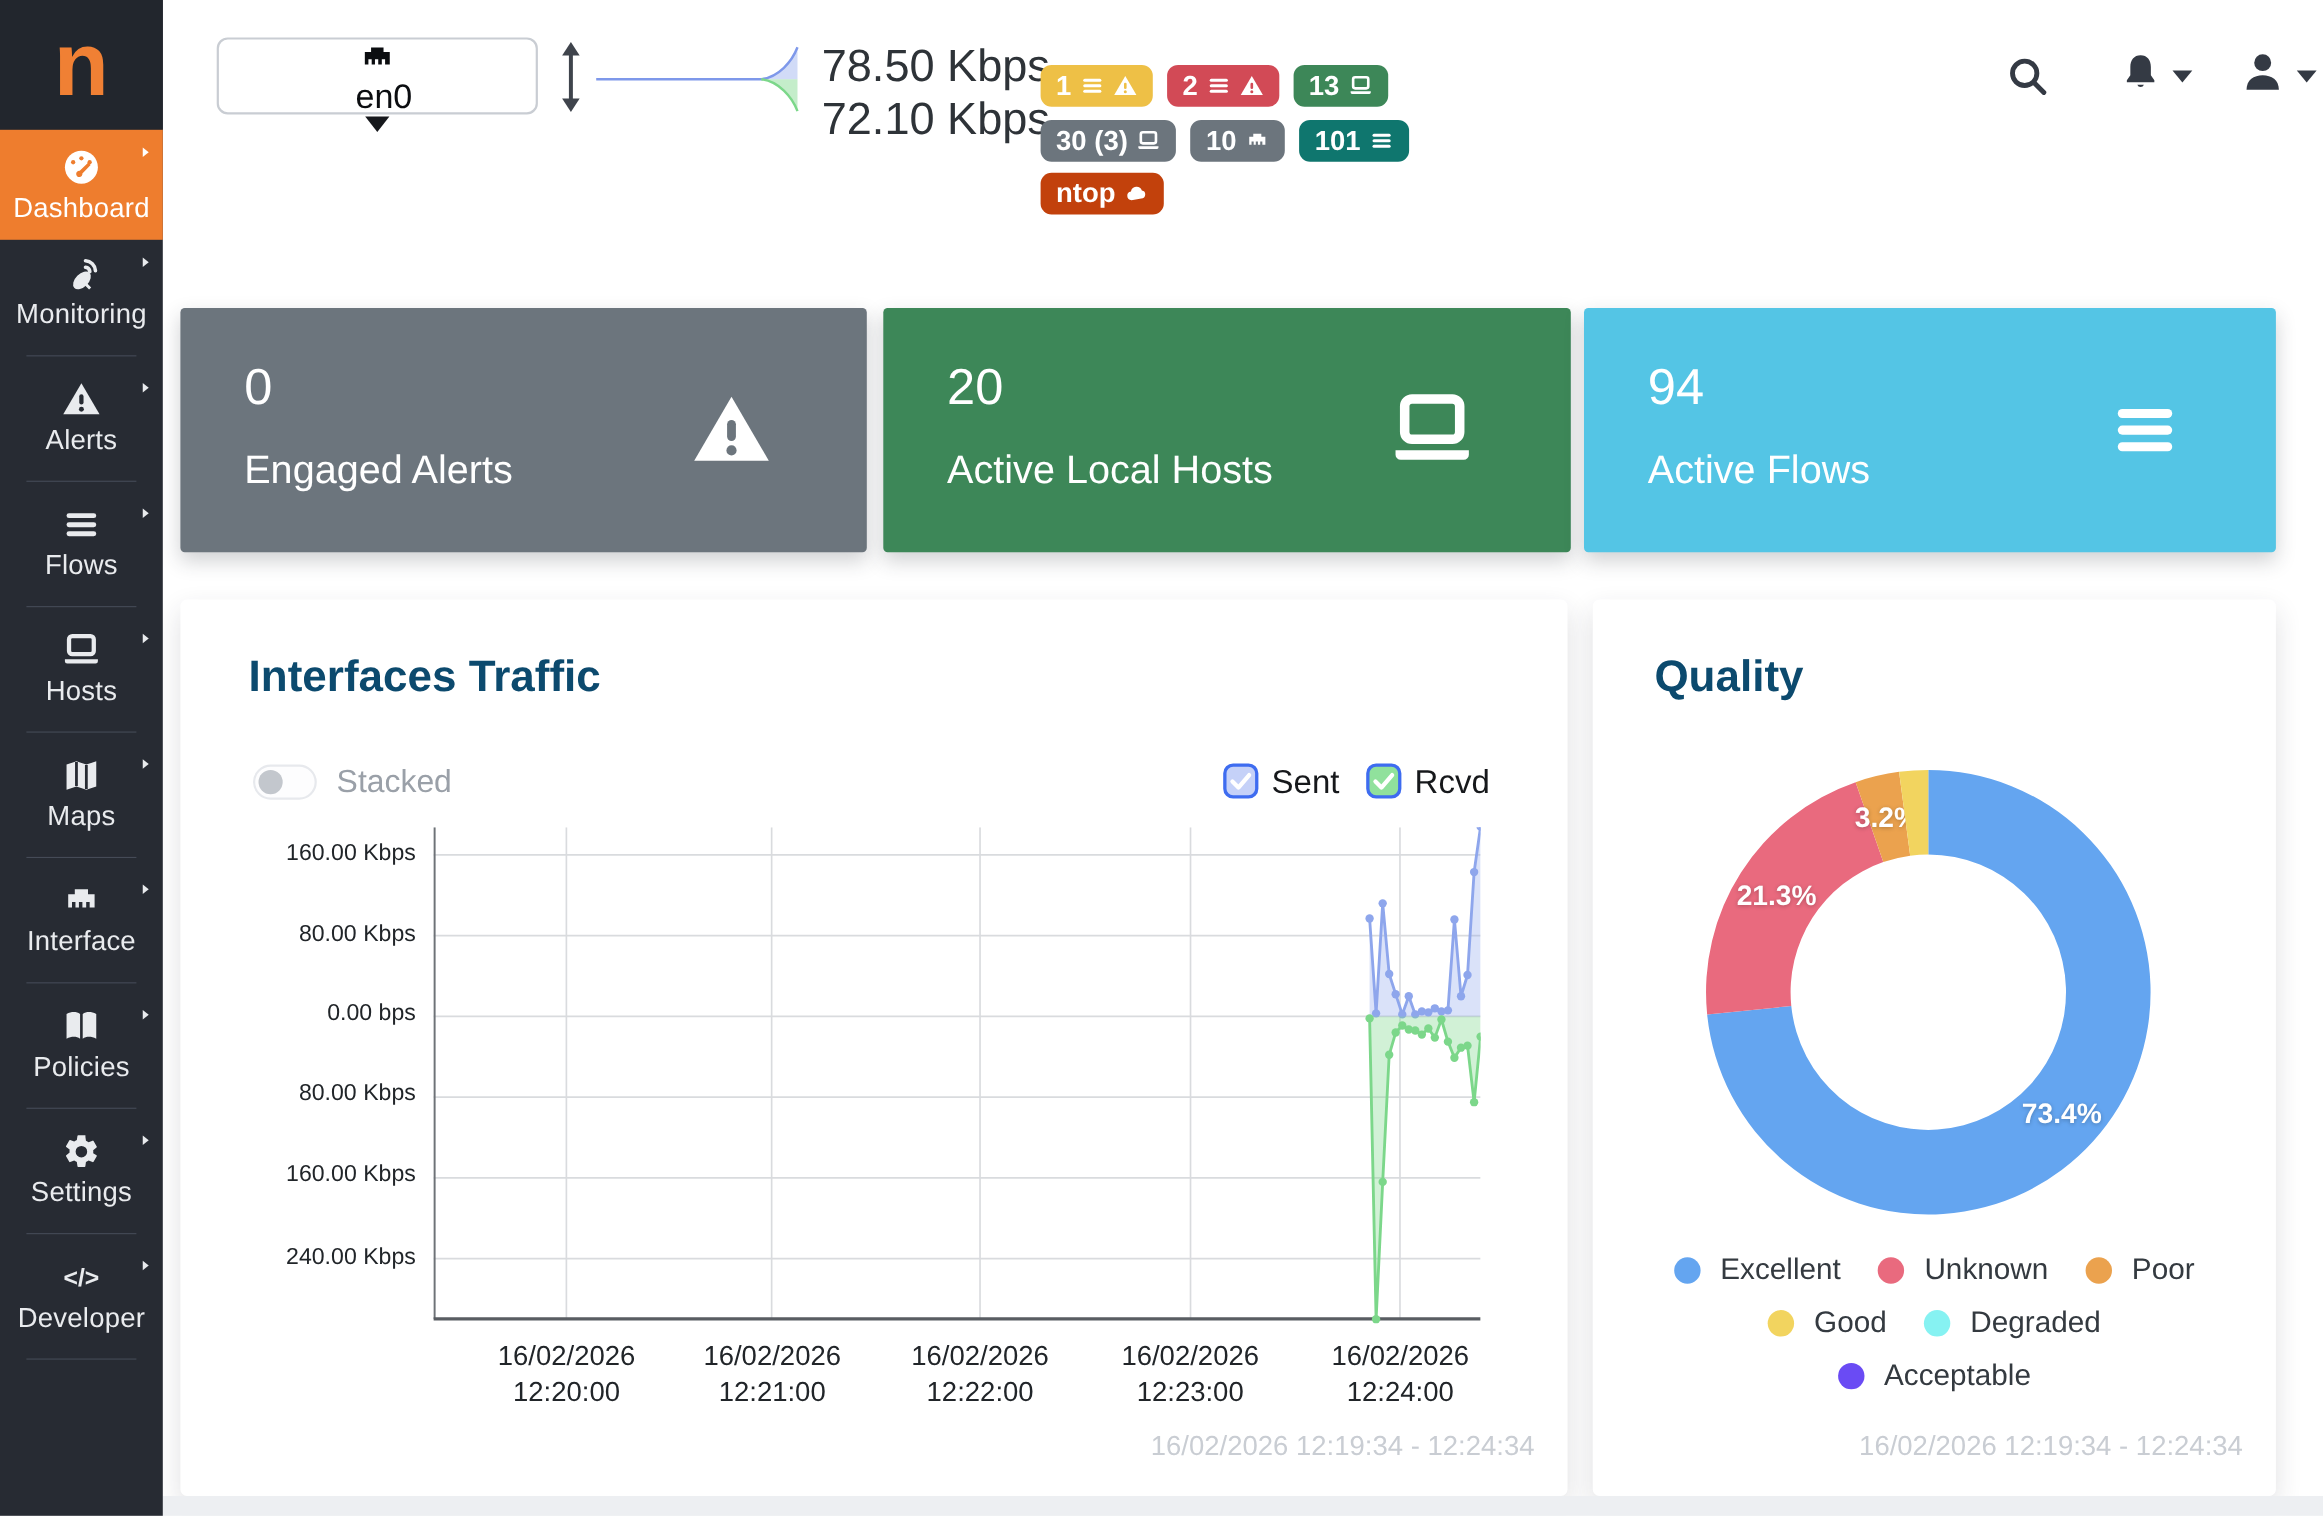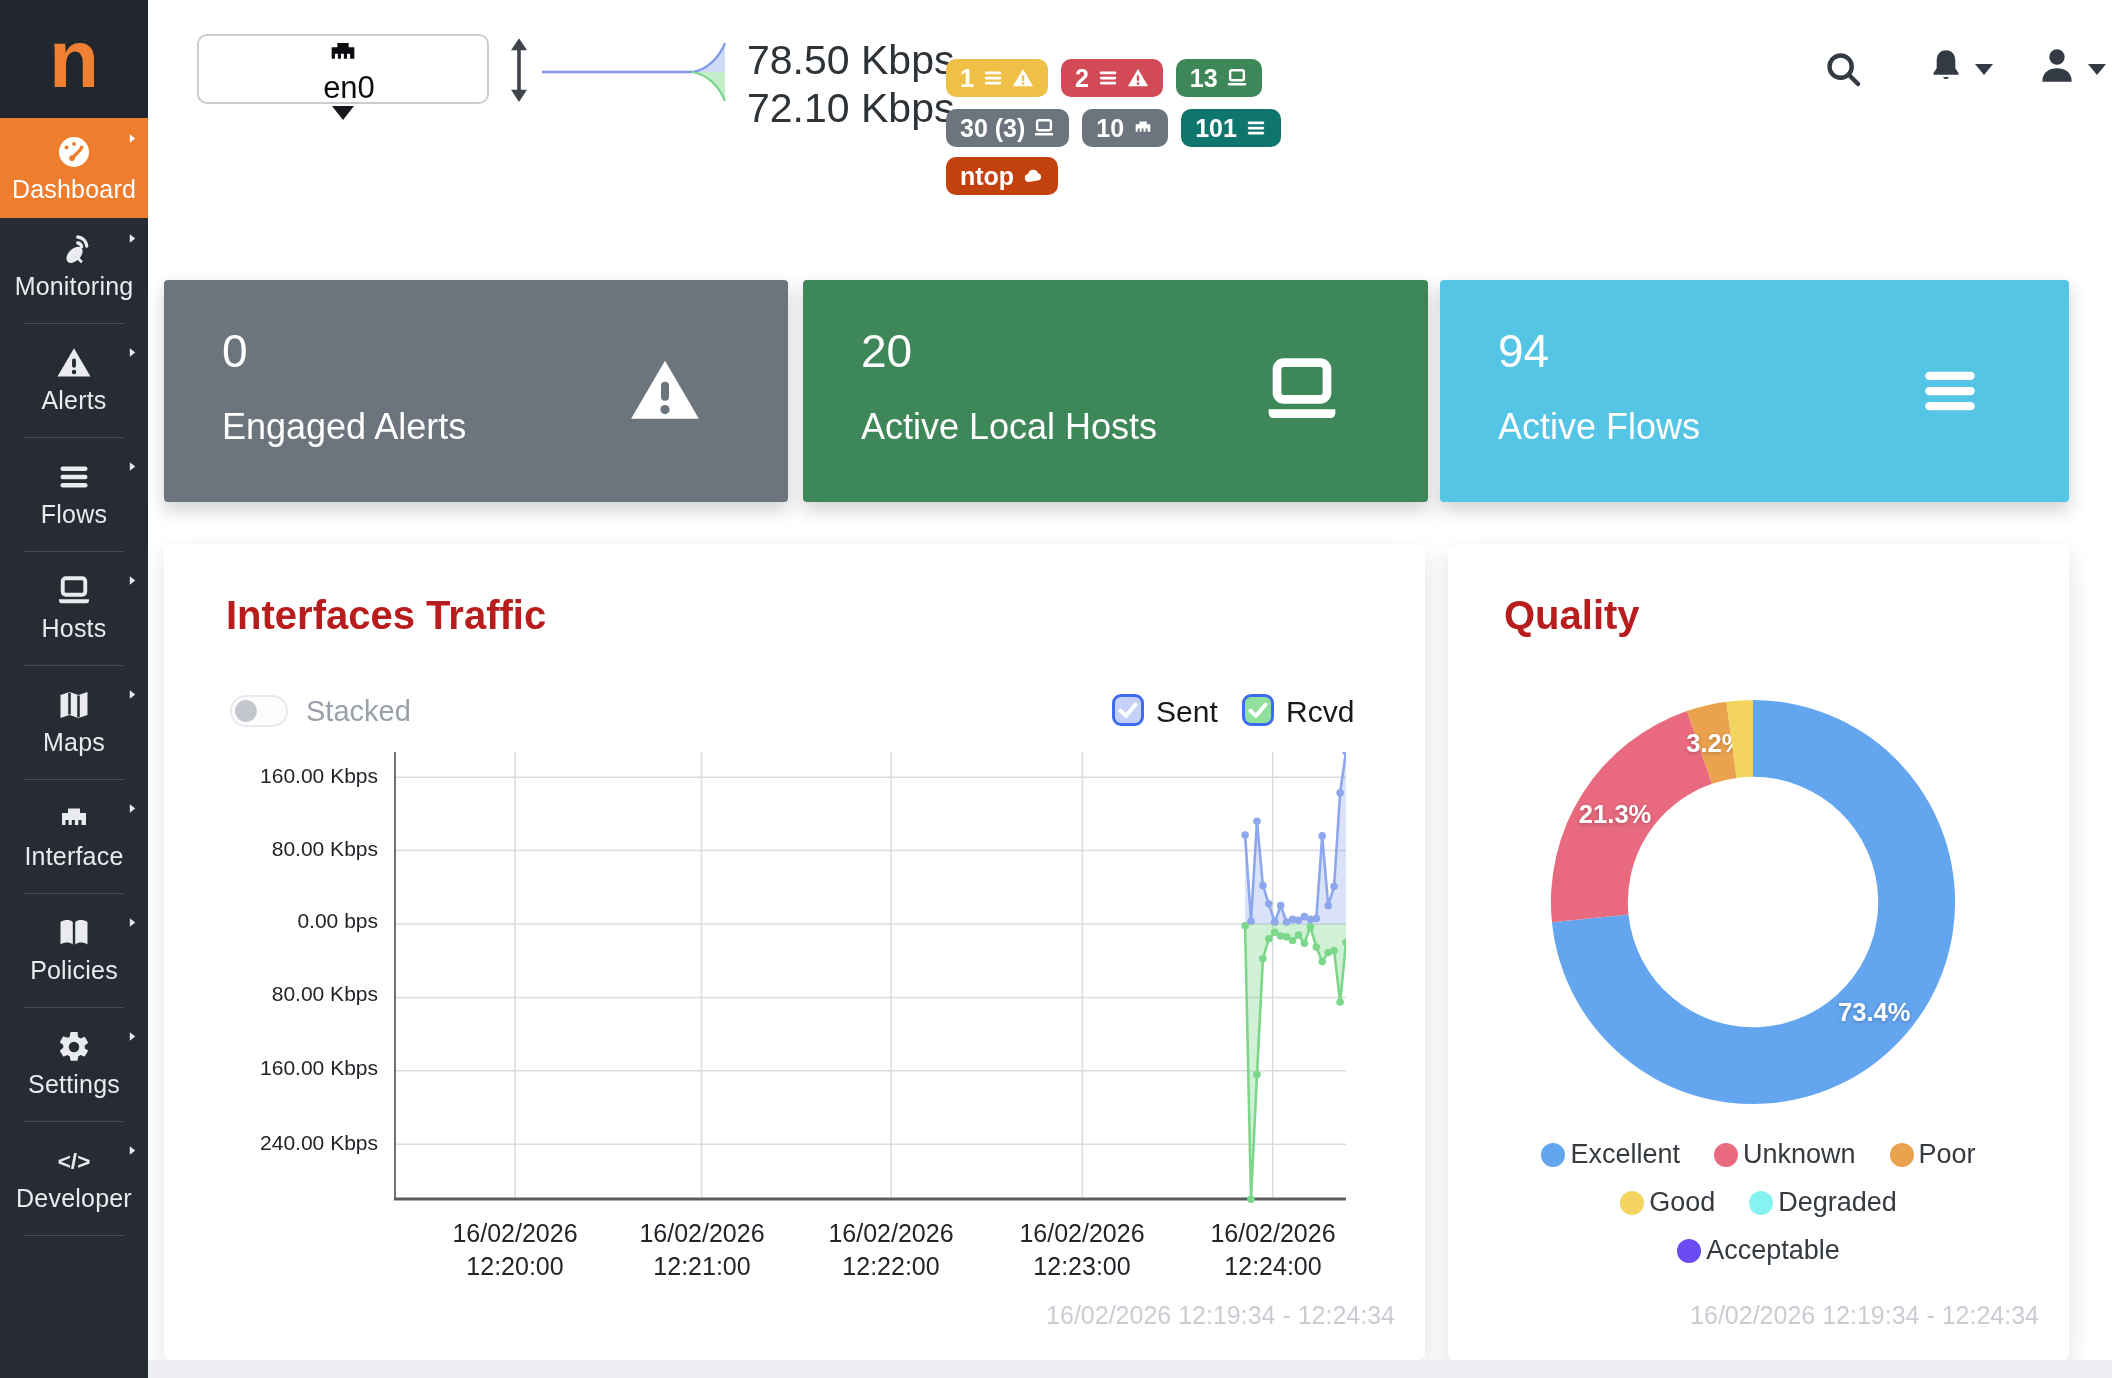--- a/index.html
+++ b/index.html
@@ -38,40 +38,40 @@
 
   
   .card { position:absolute; top:280px; height:222px; border-radius:4px; color:#fff; padding:44px 0 0 58px; box-shadow:0 8px 18px rgba(40,45,55,.22); cursor:pointer; }
   .card-value { font-size:46px; font-weight:500; }
   .card-label { font-size:36px; font-weight:500; margin-top:28px; }
   .card-ic { position:absolute; right:86px; top:50%; transform:translateY(-50%); }
   .card-ic svg { display:block; }
 
   
   .panel { position:absolute; top:545px; height:815px; background:#fff; border-radius:6px; box-shadow:0 10px 24px rgba(40,45,55,.14); }
-  .panel-title { position:absolute; font-size:40px; font-weight:700; color:#b91c1c; }
+  .panel-title { position:absolute; font-size:40px; font-weight:700; color:#0c4a6e; }
   .range-label { position:absolute; font-size:25px; color:#c9cdd3; white-space:nowrap; }
 
   
   .toggle { position:absolute; left:66px; top:150px; width:58px; height:32px; background:#fdfdfe; border:2px solid #e7e9ed; border-radius:16px; cursor:pointer; }
   .toggle-knob { position:absolute; left:3px; top:3px; width:22px; height:22px; border-radius:50%; background:#c3c7cd; }
   .stacked-label { position:absolute; left:142px; top:150px; font-size:29px; color:#9aa0a8; }
 
   
   .cb { position:absolute; top:149px; width:32px; height:32px; border:3px solid #3e6cf0; border-radius:9px; cursor:pointer; }
   .cb svg { width:26px; height:26px; display:block; margin:0 auto; }
   .cb-label { position:absolute; top:150px; font-size:30px; color:#16181b; }
 
   
   .yt { position:absolute; left:10px; width:204px; text-align:right; font-size:21px; color:#212529; }
   .xt { position:absolute; top:672px; width:240px; text-align:center; font-size:25px; color:#212529; line-height:1.3; }
 
   
   .q-legend-row { position:absolute; left:0; width:100%; display:flex; justify-content:center; gap:34px; }
-  .q-item { display:flex; align-items:center; gap:5px; }
+  .q-item { display:flex; align-items:center; gap:18px; }
   .q-dot { width:24px; height:24px; border-radius:50%; }
   .q-label { font-size:27px; color:#343a40; }
 
   .donut-label { font-weight:700; text-shadow:0 1px 4px rgba(0,0,0,.25); }
   .bottom-strip { position:absolute; left:148px; top:1360px; width:1964px; height:18px; background:#edeff2; }
 </style>
 </head>
 <body>
 
 <svg width="0" height="0" style="position:absolute">

